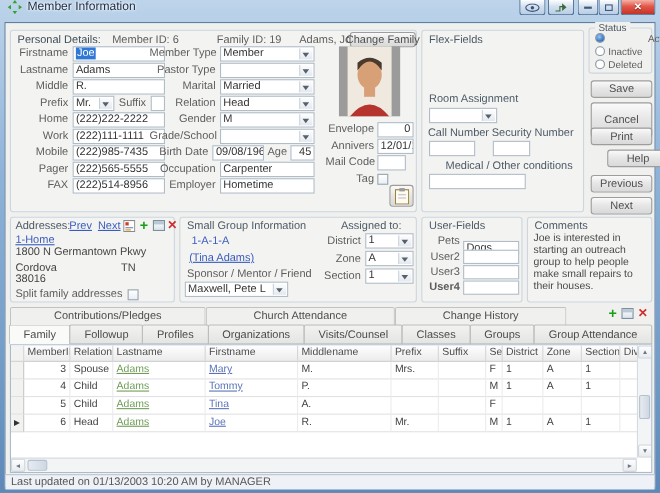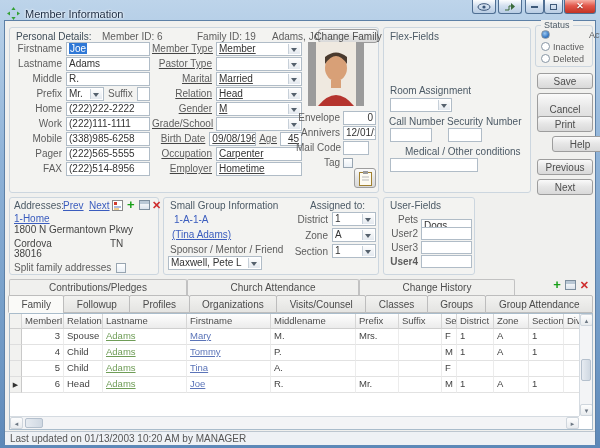--- a/index.html
+++ b/index.html
@@ -1,19 +1,19 @@
 <!DOCTYPE html>
 <html><head>
 <meta charset="utf-8">
 <style>
   *{box-sizing:border-box;margin:0;padding:0;}
   body{margin:0;background:#777;font-family:"Liberation Sans",sans-serif;}
   .window{position:relative;width:600px;height:448px;font-size:10px;color:#444;
     background:linear-gradient(180deg,#bdd4ea,#8fb3d8 35%,#6e98c4 80%,#5d88b8);overflow:hidden;}
-  .titlebar{position:absolute;left:0;top:0;width:100%;height:20px;display:flex;align-items:flex-end;}
+  .titlebar{position:absolute;left:0;top:0;width:100%;height:20px;display:flex;align-items:flex-start;}
   .title-icon{margin:0 5px 0 7px;display:inline-flex;}
   .title-text{font-size:11px;color:#1b2b42;text-shadow:0 0 3px #fff,0 0 2px #fff;}
   .cap-btn{position:absolute;top:0;height:14px;border:1px solid #4f6f93;border-top:none;
     border-radius:0 0 3px 3px;background:linear-gradient(#fdfeff,#d3e0ef 45%,#b9cde4);
     display:flex;align-items:center;justify-content:center;cursor:pointer;}
   .cap-btn.close{background:linear-gradient(#f6b1a6,#e2574a 45%,#c23325);}
   .glyph-min{width:7px;height:2px;background:#3e5a7a;}
   .glyph-max{width:7px;height:6px;border:1px solid #3e5a7a;background:transparent;}
   .glyph-x{color:#fff;font-size:9px;font-weight:bold;line-height:1;text-shadow:0 1px 1px #7c1d12;}
   .client{position:absolute;left:4px;top:20px;width:592px;height:424px;background:#f0f0ee;
@@ -150,34 +150,34 @@
         <div class="row">
             <span class="lbl ra" style="width:48px;margin-right:4px;">Home</span>
           <div class="inp" style="flex:1;">(222)222-2222</div>
           </div>
         <div class="row">
             <span class="lbl ra" style="width:48px;margin-right:4px;">Work</span>
           <div class="inp" style="flex:1;">(222)111-1111</div>
           </div>
         <div class="row">
             <span class="lbl ra" style="width:48px;margin-right:4px;">Mobile</span>
-          <div class="inp" style="flex:1;">(338)985-6258</div>
+          <div class="inp" style="flex:1;">(222)985-7435</div>
           </div>
         <div class="row">
             <span class="lbl ra" style="width:48px;margin-right:4px;">Pager</span>
           <div class="inp" style="flex:1;">(222)565-5555</div>
           </div>
         <div class="row">
             <span class="lbl ra" style="width:48px;margin-right:4px;">FAX</span>
           <div class="inp" style="flex:1;">(222)514-8956</div>
           </div>
       </div>
 
 
-      <div class="abs" style="left:142px;top:13px;width:150px;text-decoration:underline;">
+      <div class="abs" style="left:126px;top:13px;width:150px;">
         <div class="row">
             <span class="lbl ra" style="width:60px;margin-right:4px;">Member Type</span>
           <div class="inp combo" style="flex:1;">Member</div>
           </div>
         <div class="row">
             <span class="lbl ra" style="width:60px;margin-right:4px;">Pastor Type</span>
           <div class="inp combo" style="flex:1;"></div>
           </div>
         <div class="row">
             <span class="lbl ra" style="width:60px;margin-right:4px;">Marital</span>
@@ -338,20 +338,24 @@
             <span class="lbl ra" style="width:30px;margin-right:3px;">User3</span>
           <div class="inp" style="flex:1;height:13px;"></div>
           </div>
         <div class="row" style="height:14px;font-weight:bold;">
             <span class="lbl ra" style="width:30px;margin-right:3px;">User4</span>
           <div class="inp" style="flex:1;height:13px;"></div>
           </div>
       </div>
     </div>
 
+    <div class="gb" style="left:474px;top:176px;width:114px;height:78px;">
+      <span class="gb-title" style="left:6px;top:2px;">Comments</span>
+      <div class="abs" style="left:5px;top:13px;width:104px;font-size:9.5px;line-height:11px;color:#4a4a4a;">Joe is interested in starting an outreach group to help people make small repairs to their houses.</div>
+    </div>
 
     <div class="abs" style="left:4px;top:258px;display:flex;">
       <div class="btab" style="width:178px;">Contributions/Pledges</div>
       <div class="btab" style="width:172px;">Church Attendance</div>
       <div class="btab" style="width:156px;">Change History</div>
     </div>
     <div class="abs" style="right:6px;top:259px;display:flex;gap:4px;align-items:center;">
       <span class="ico-plus">+</span>
       <span class="win-ic"></span>
       <span class="ico-x">✕</span>

